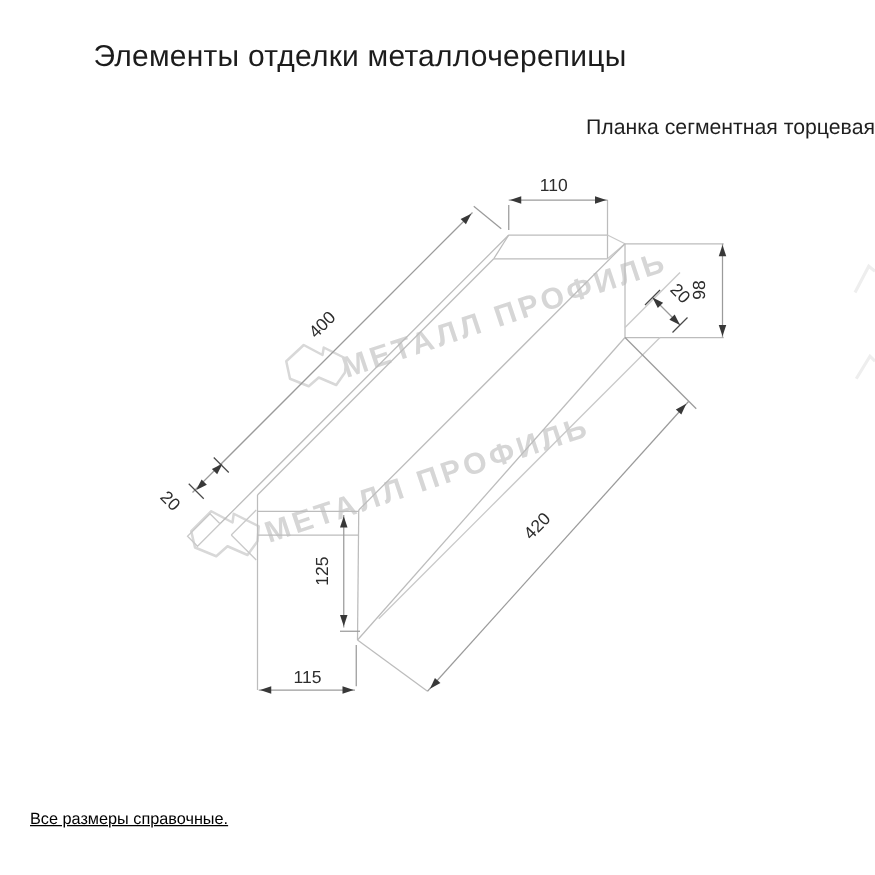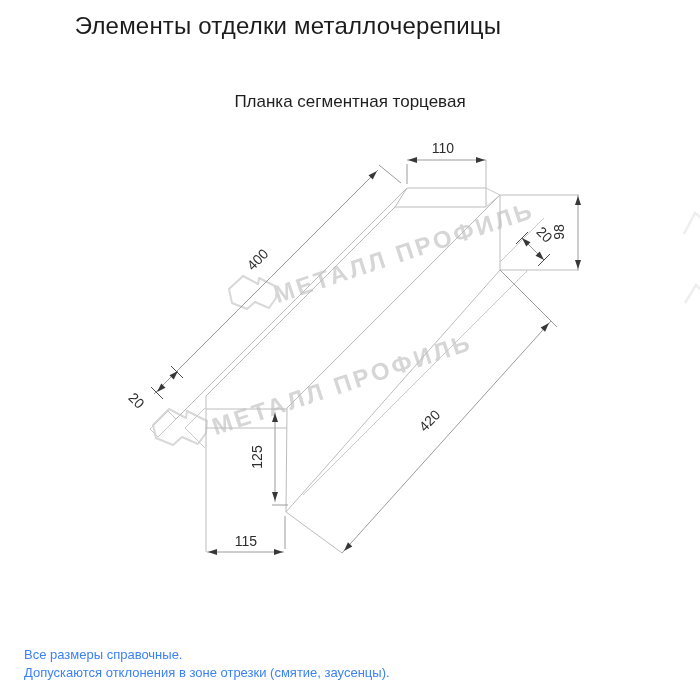--- a/index.html
+++ b/index.html
@@ -1,22 +1,22 @@
 <!DOCTYPE html>
 <html><head>
 <meta charset="utf-8">
 <style>
   html,body{margin:0;padding:0;background:#ffffff;}
   .page{position:relative;width:700px;height:700px;background:#ffffff;overflow:hidden;
         font-family:"Liberation Sans","DejaVu Sans",sans-serif;}
-  .title{position:absolute;left:0;top:12px;width:576px;text-align:center;
+  .title{position:absolute;left:0;top:32px;width:576px;text-align:center;
          font-size:24px;font-weight:400;color:#1c1c1c;letter-spacing:0.2px;}
-  .subtitle{position:absolute;left:0;top:92px;width:700px;text-align:center;
+  .subtitle{position:absolute;left:0;top:92px;width:700px;text-align:right;
             font-size:17px;font-weight:400;color:#1f1f1f;line-height:19px;}
-  .notes{position:absolute;left:24px;top:646px;font-size:13px;color:#3b82f6;line-height:18px;}
+  .notes{position:absolute;left:24px;top:646px;font-size:13px;color:#000000;line-height:18px;text-decoration:underline;}
   svg text.dim{font-family:"Liberation Sans","DejaVu Sans",sans-serif;
                font-size:14px;fill:#2d2d2d;}
   svg text.wm{font-family:"Liberation Sans","DejaVu Sans",sans-serif;
               font-size:24px;font-weight:bold;letter-spacing:3px;fill:#d6d6d6;}
   .obj{stroke:#bcbcbc;stroke-width:1;fill:none;}
   .obj2{stroke:#c9c9c9;stroke-width:1;fill:none;}
   .dimline{stroke:#9b9b9b;stroke-width:1;fill:none;}
   .tick{stroke:#4a4a4a;stroke-width:1;fill:none;}
   .arrow{fill:#383838;stroke:none;}
   .logo{stroke:#d8d8d8;stroke-width:2;fill:none;stroke-linejoin:round;}
@@ -143,16 +143,15 @@
       <line class="dimline" x1="207" y1="552" x2="284" y2="552"></line>
       <line class="dimline" x1="285" y1="516" x2="285" y2="549"></line>
       <path class="arrow" transform="translate(208,552) rotate(180)" d="M0,0 L-9,3 L-9,-3 Z"></path>
       <path class="arrow" transform="translate(283,552)" d="M0,0 L-9,3 L-9,-3 Z"></path>
       <text class="dim" text-anchor="middle" x="246" y="546">115</text>
     </g>
   </svg>
 
   <div class="notes">
     <div>Все размеры справочные.</div>
-    <div>Допускаются отклонения в зоне отрезки (смятие, заусенцы).</div>
   </div>
 
 </div>
 
 </body></html>

